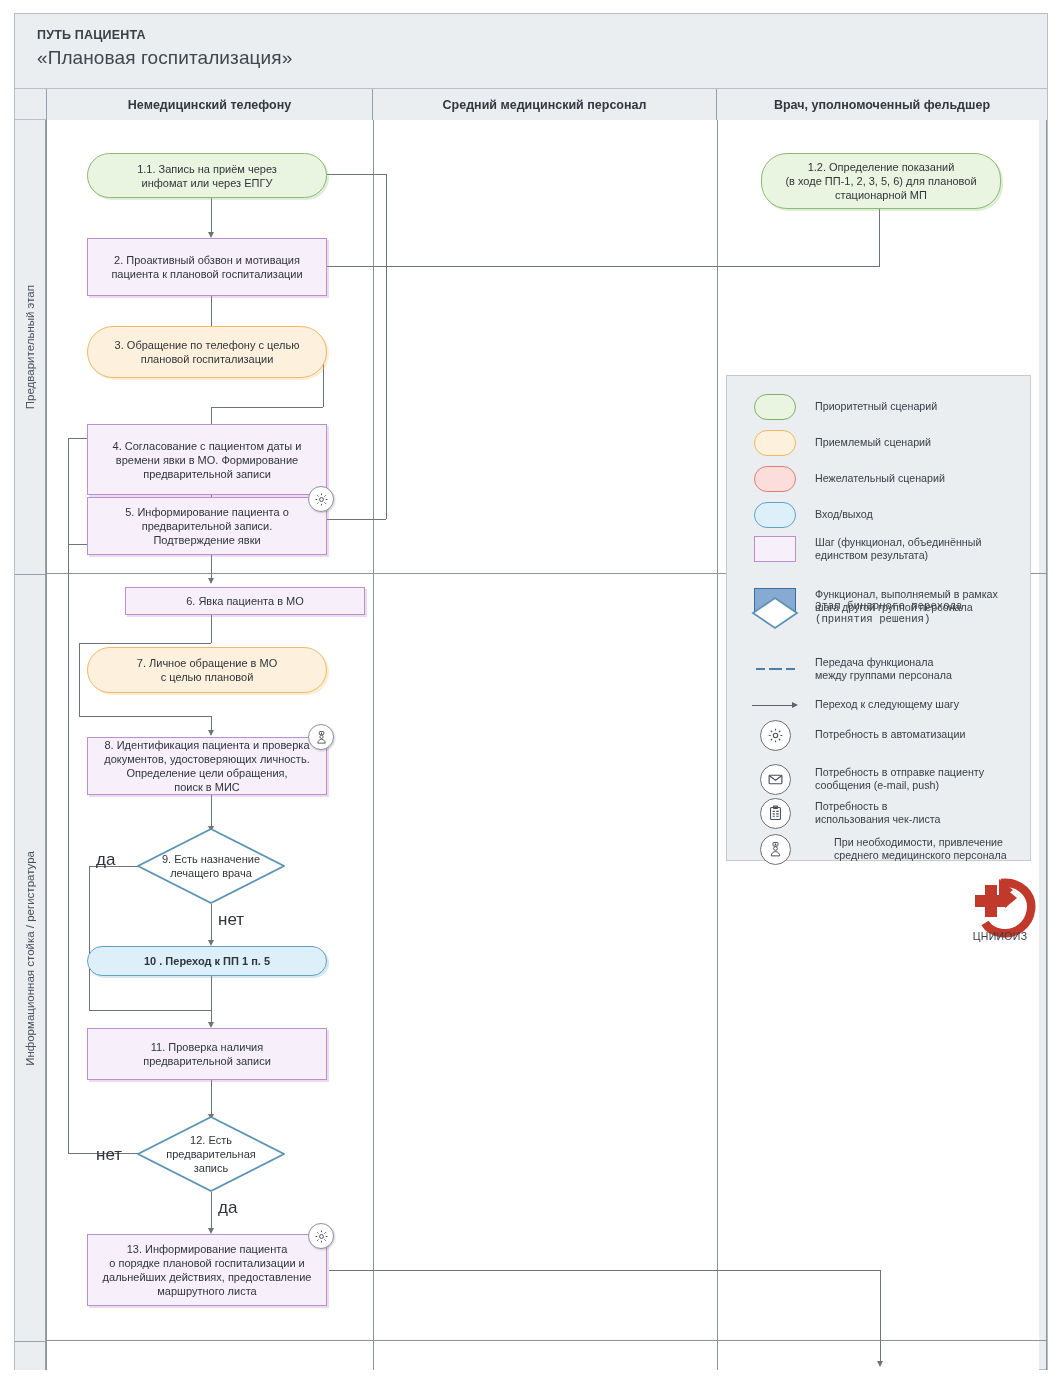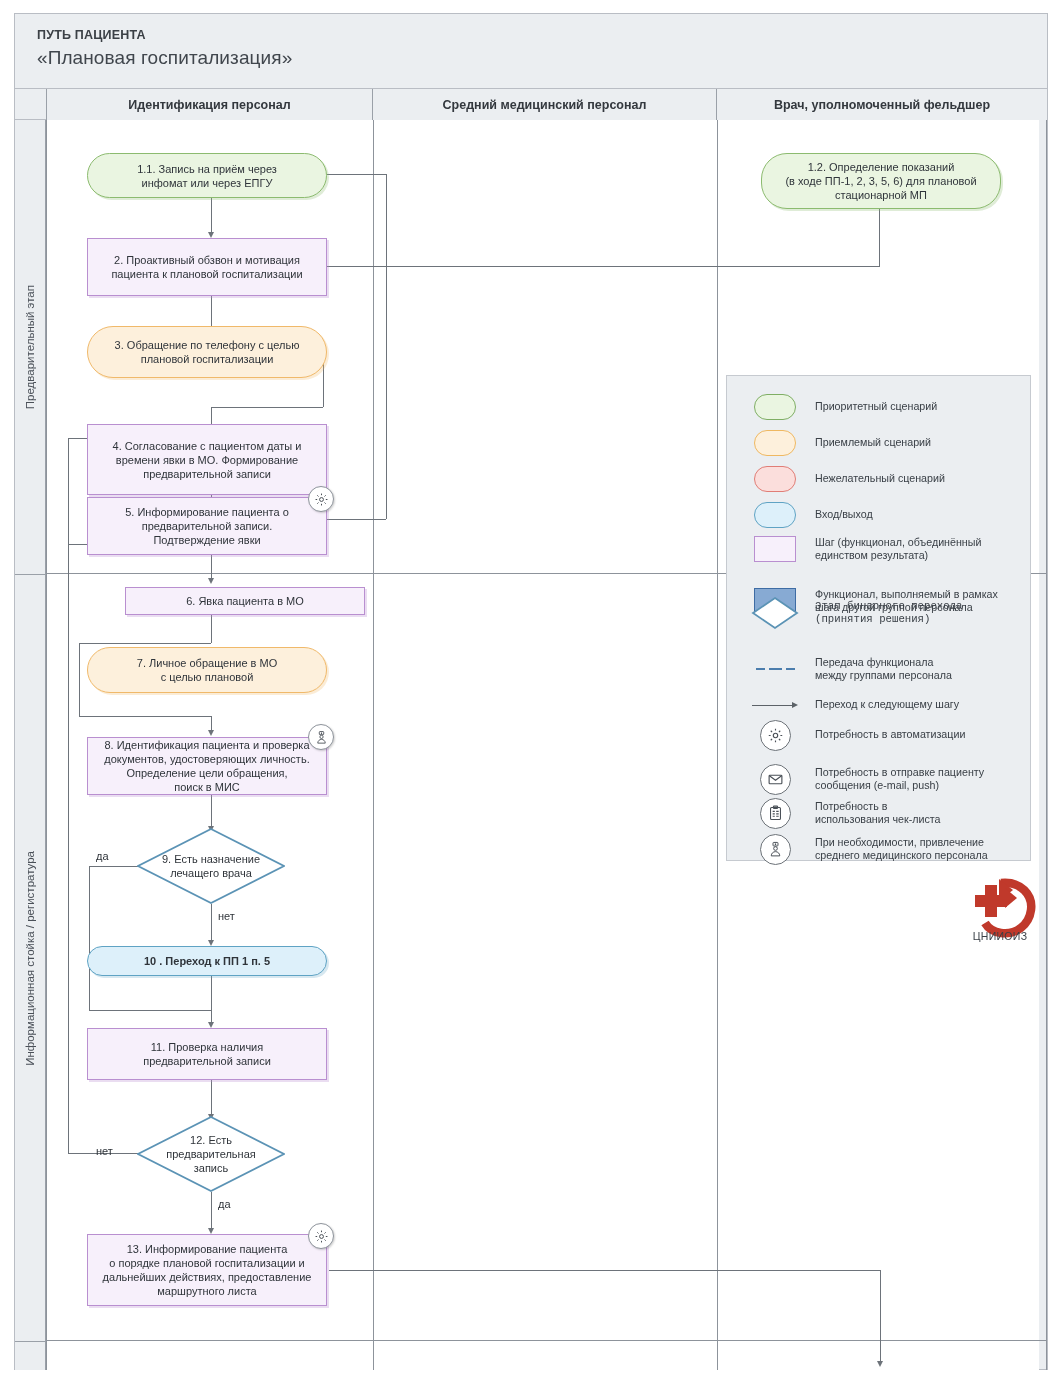--- a/index.html
+++ b/index.html
@@ -125,21 +125,21 @@
   .diamond .dtext {
     position: absolute; left: 0; top: 0; width: 100%; height: 100%;
     display: flex; align-items: center; justify-content: center;
     text-align: center; font-size: 11px; line-height: 14px; color: #2f343a;
     white-space: pre-line;
   }
 
   
   .elabel {
     position: absolute;
-    font-size: 11px; color: #2f343a;
+    font-size: 17px; color: #2f343a;
     background: transparent;
   }
 
   
   .ln { position: absolute; background: #6d737a; }
   .ln.h { height: 1px; }
   .ln.v { width: 1px; }
   .arrowdown, .arrowleft, .arrowright {
     position: absolute; width: 0; height: 0;
   }
@@ -222,21 +222,21 @@
 <div id="page">
 
   <div class="frame"></div>
 
   <div class="titleblock">
     <div class="title-kicker">ПУТЬ ПАЦИЕНТА</div>
     <div class="title-main">«Плановая госпитализация»</div>
   </div>
 
   <div class="colhead-row">
-    <div class="colhead c1">Идентификация персонал</div>
+    <div class="colhead c1">Немедицинский телефону</div>
     <div class="colhead c2">Средний медицинский персонал</div>
     <div class="colhead c3">Врач, уполномоченный фельдшер</div>
   </div>
 
   <div class="lane-label l1">
     <span>Предварительный этап</span>
   </div>
   <div class="lane-label l2">
     <span>Информационная стойка / регистратура</span>
   </div>
@@ -511,21 +511,21 @@
             <rect x="5" y="3.5" width="14" height="17" rx="1.4"></rect>
             <rect x="9" y="1.6" width="6" height="3.2" rx="1"></rect>
             <path d="M8 9h3M8 12.5h3M8 16h3M13 9h3.5M13 12.5h3.5M13 16h3.5"></path>
           </svg>
         </div>
       </div>
       <div class="legend-txt">Потребность в
 использования чек-листа</div>
     </div>
 
-    <div class="legend-row" style="top:456px;">
+    <div class="legend-row" style="top:456px;gap:19px;">
       <div class="legend-gly">
         <div class="circ">
           <svg width="17" height="17" viewBox="0 0 24 24" fill="none" stroke="#4a5057" stroke-width="1.4">
             <rect x="8.5" y="2" width="7" height="5" rx="1"></rect>
             <path d="M12 3.6v2M11 4.6h2"></path>
             <circle cx="12" cy="10.6" r="2.6"></circle>
             <path d="M6 21c0-3.4 2.7-6 6-6s6 2.6 6 6"></path>
             <path d="M6 21h12"></path>
           </svg>
         </div>

